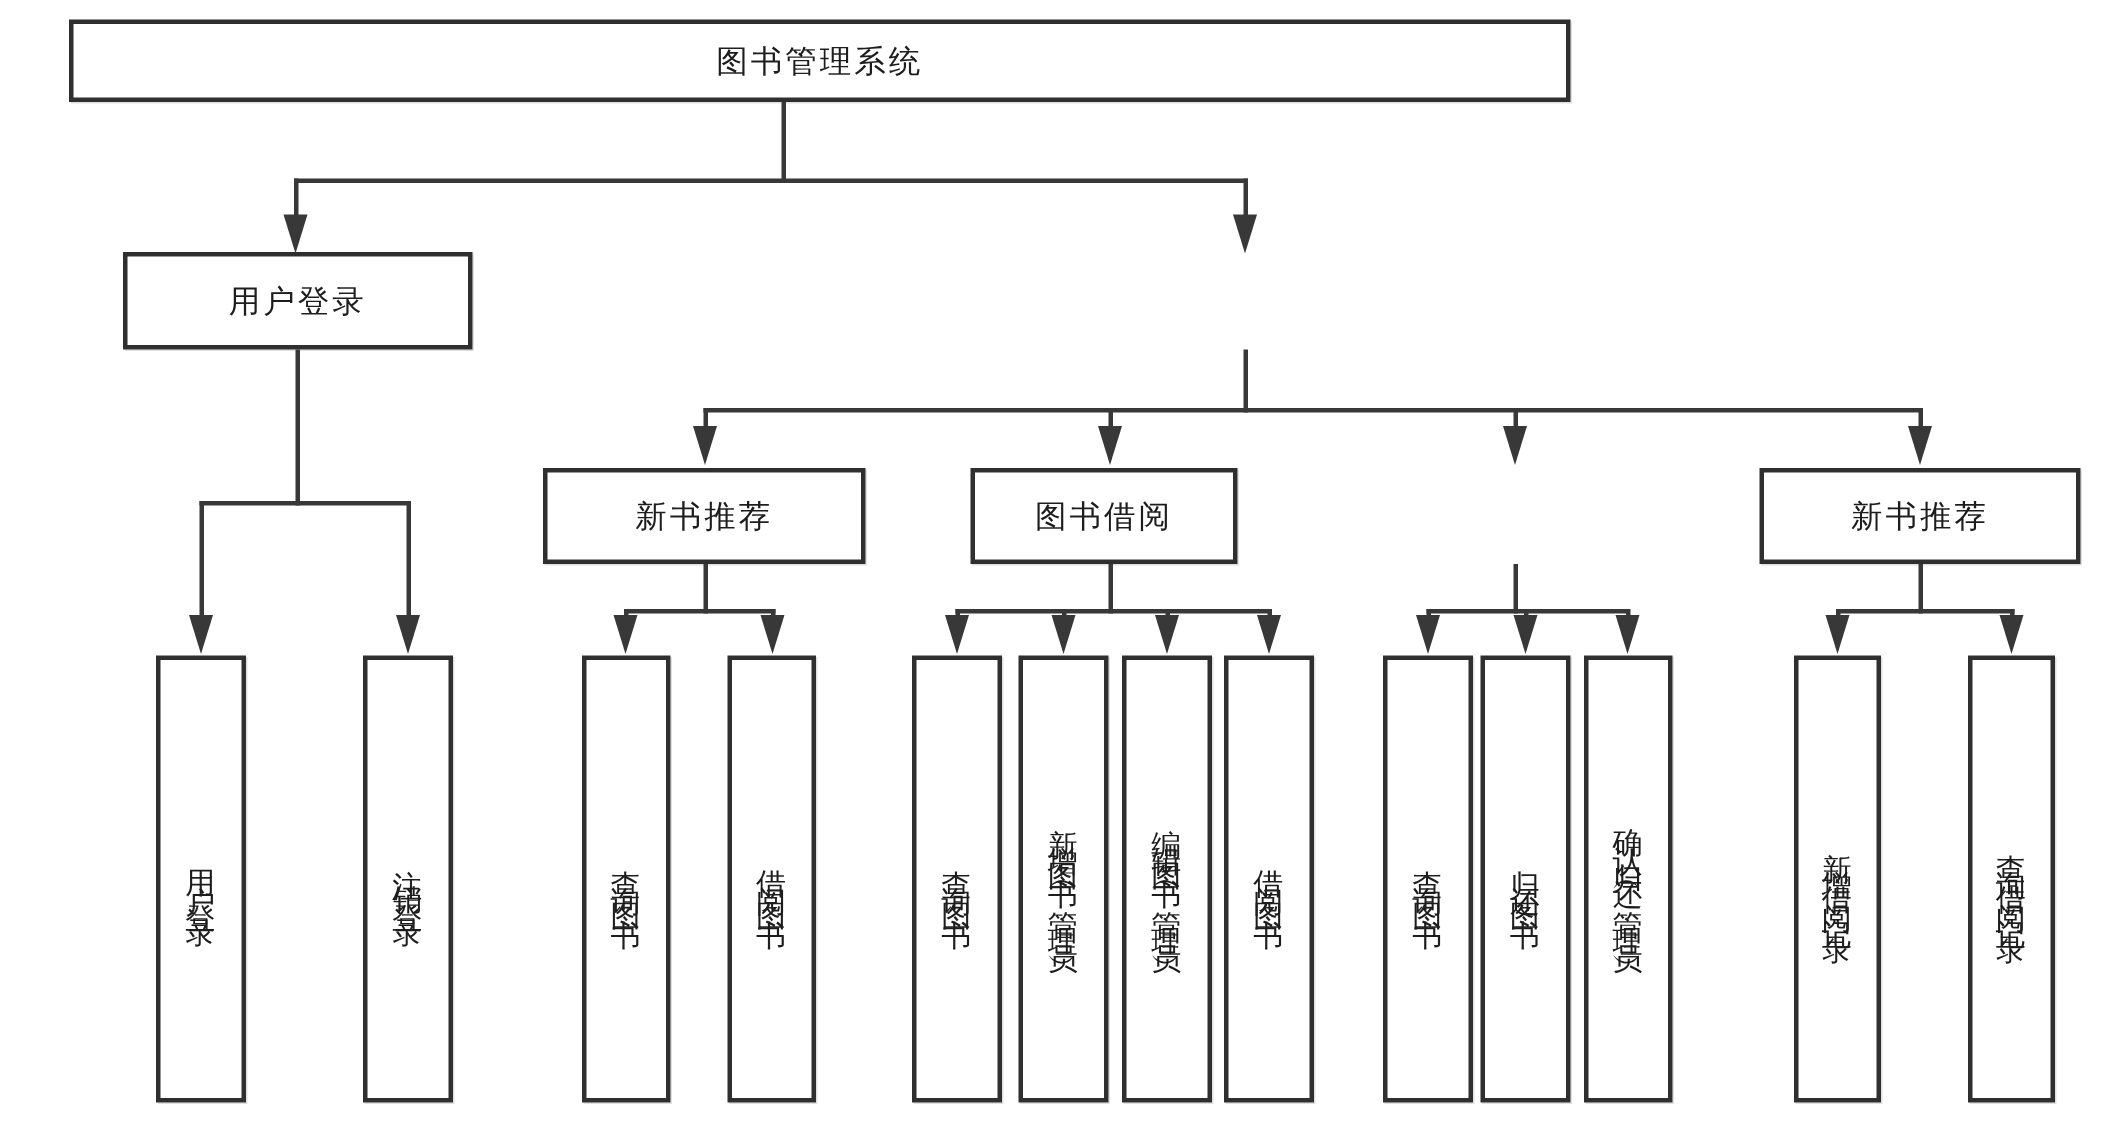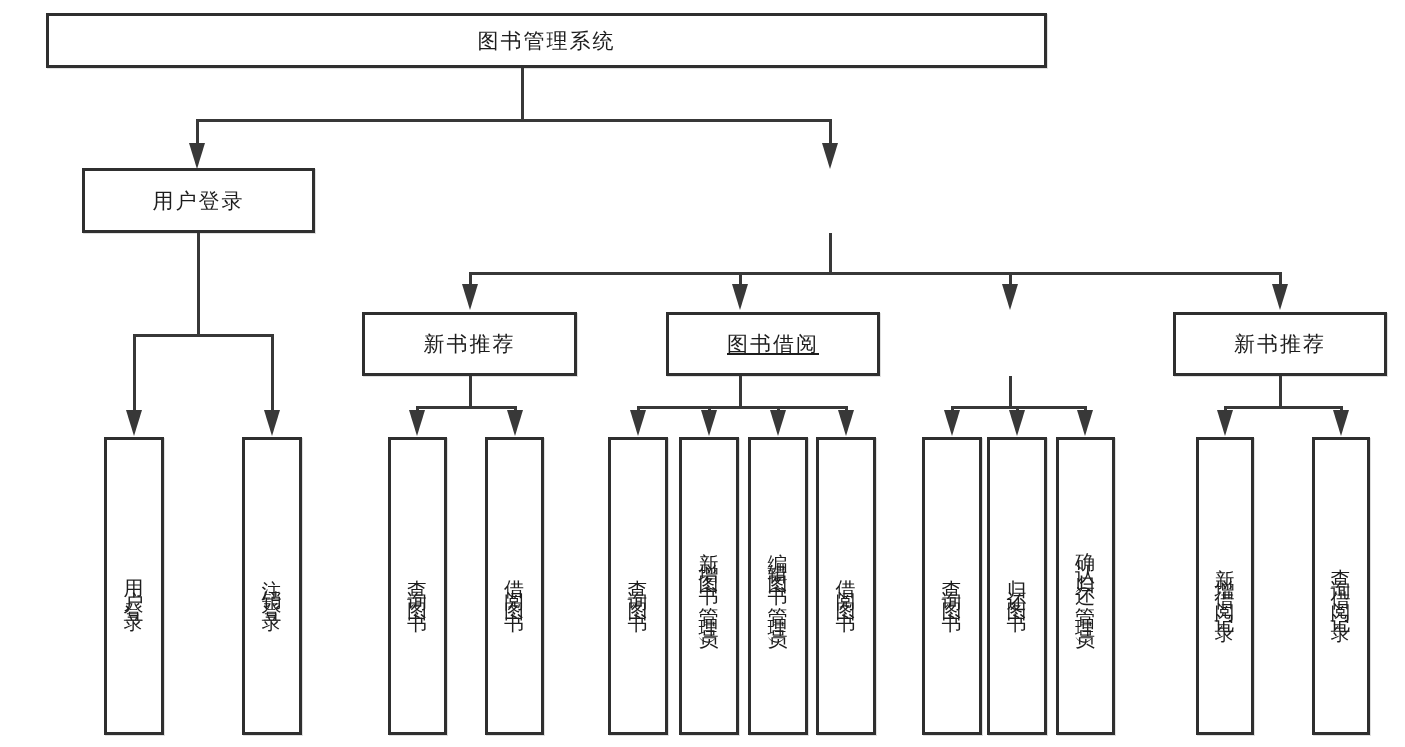--- a/index.html
+++ b/index.html
@@ -92,21 +92,21 @@
   <div class="vline" style="left:739px;top:272px;height:18px;"></div>
   <div class="arrow" style="left:732px;top:284px;"></div>
   <div class="vline" style="left:1009px;top:272px;height:18px;"></div>
   <div class="arrow" style="left:1002px;top:284px;"></div>
   <div class="vline" style="left:1279px;top:272px;height:18px;"></div>
   <div class="arrow" style="left:1272px;top:284px;"></div>
 
   <div class="box" style="left:362px;top:312px;width:215px;height:64px;">
     <span>新书推荐</span>
   </div>
-  <div class="box" style="left:666px;top:312px;width:214px;height:64px;text-decoration:underline;">
+  <div class="box" style="left:647px;top:312px;width:178px;height:64px;">
     <span>图书借阅</span>
   </div>
   <div class="box" style="left:1173px;top:312px;width:214px;height:64px;">
     <span>新书推荐</span>
   </div>
 
   <div class="vline" style="left:469px;top:376px;height:33px;"></div>
   <div class="hline" style="left:416px;top:406px;width:101px;"></div>
   <div class="vline" style="left:416px;top:406px;height:10px;"></div>
   <div class="arrow" style="left:409px;top:410px;"></div>

